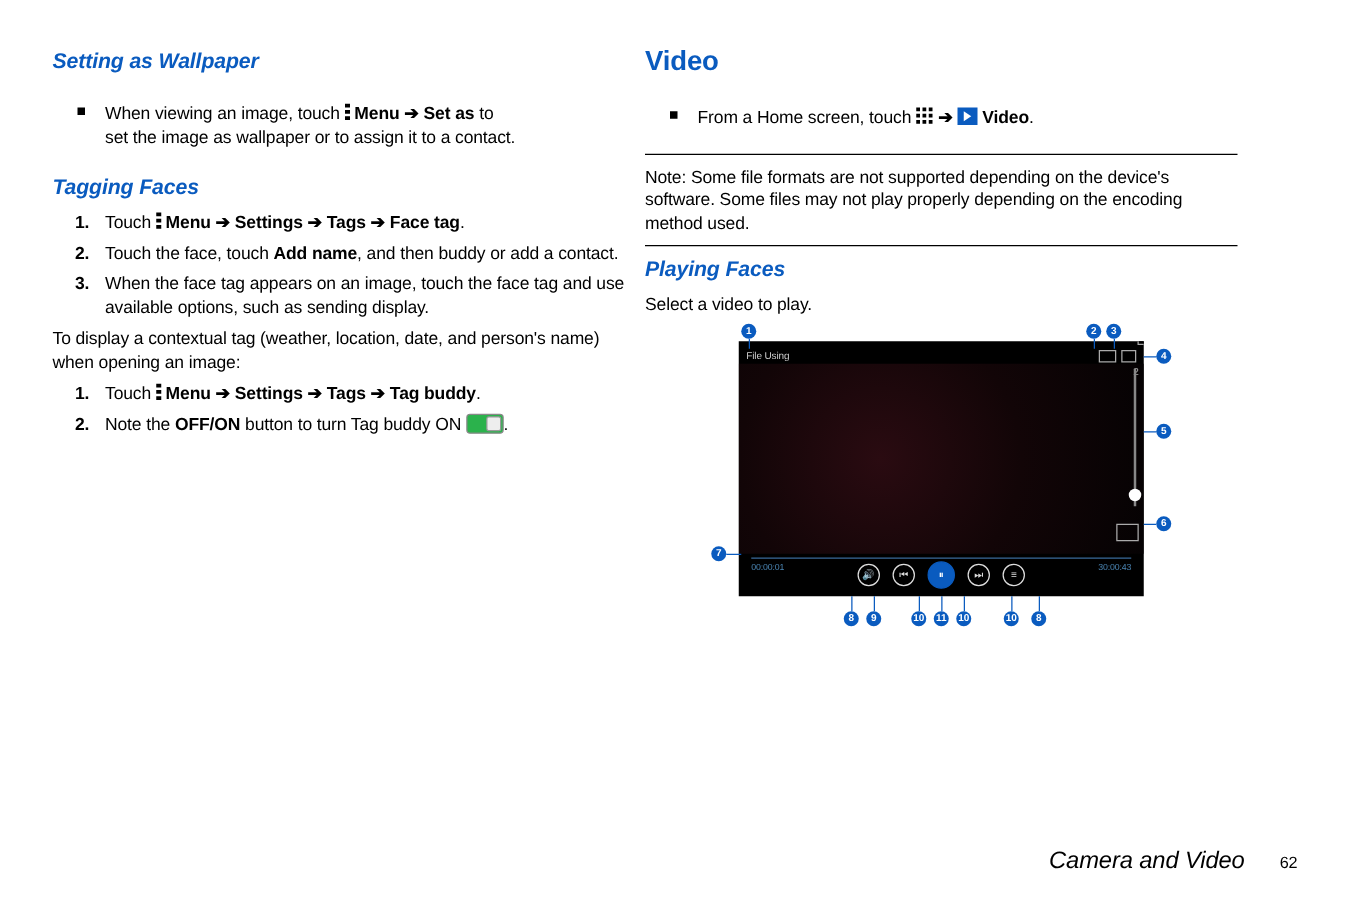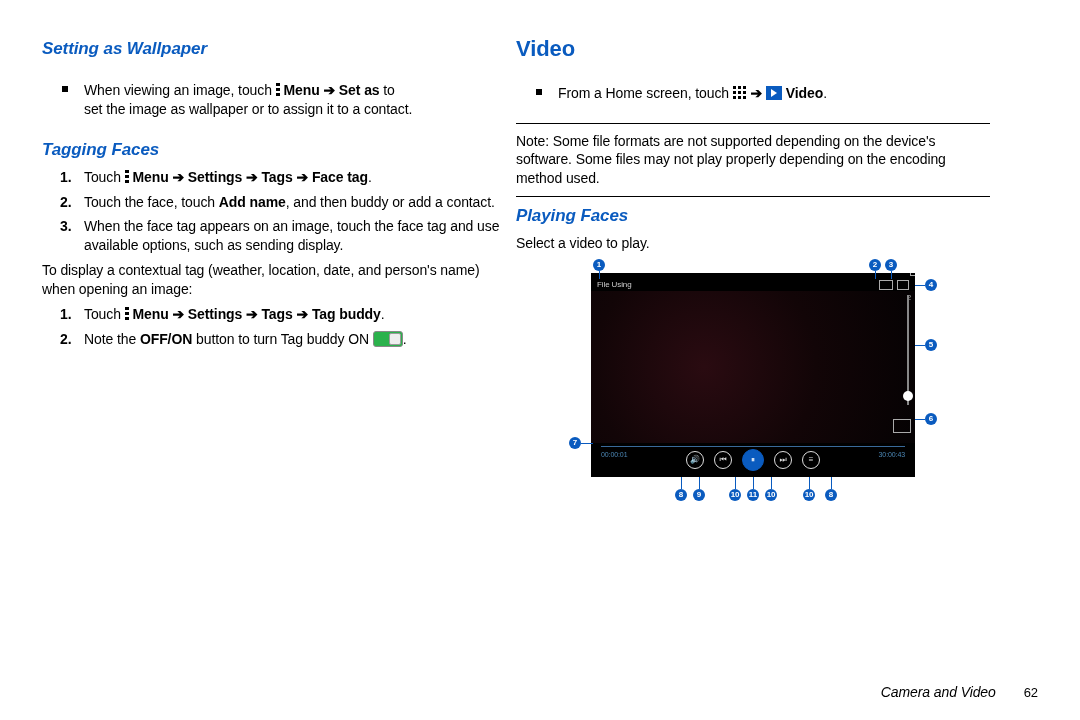--- a/index.html
+++ b/index.html
@@ -101,21 +101,21 @@
     width:10px; height:10px; background:#eee; border:1px solid #999; border-radius:2px;
   }
 
   hr.sep { border: none; border-top: 1px solid #000; margin: 8px 0; }
 
   .footer {
     display: flex; justify-content: flex-end; align-items: baseline;
     gap: 28px;
     margin-top: 16px;
   }
-  .footer .chap { font-style: italic; font-size: 14px; }
+  .footer .chap { font-style: italic; font-size: 19px; }
   .footer .pg { font-size: 13px; }
 
   
   .player-wrap { position: relative; width: 380px; height: 246px; margin: 4px auto 0 auto; }
   .player {
     position: absolute; left: 28px; top: 14px;
     width: 324px; height: 204px; background: #000; overflow: hidden;
   }
   .player .titlebar {
     position:absolute; left:0; top:0; right:0; height:18px;

